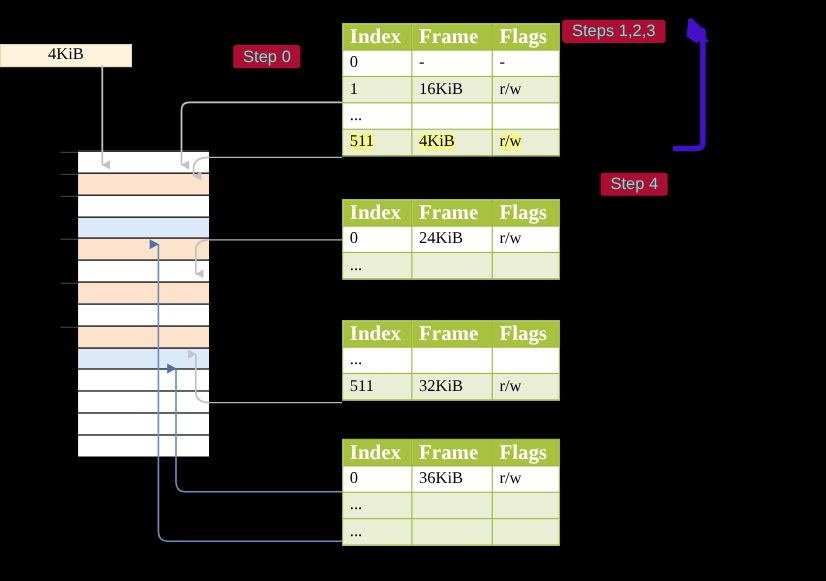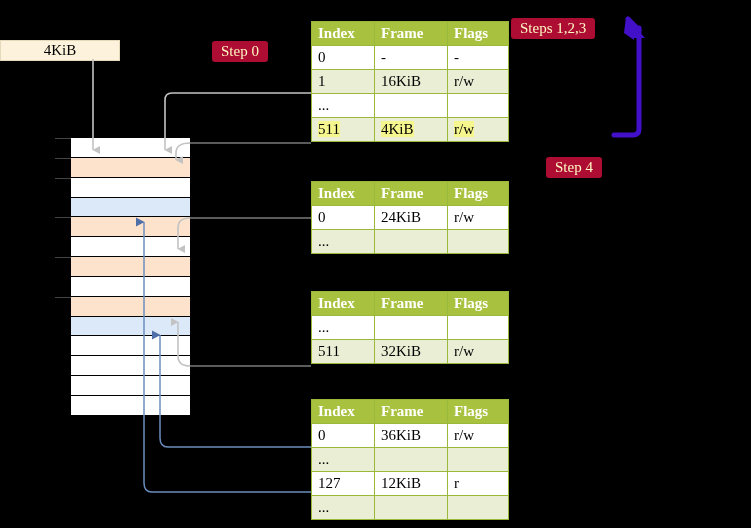--- a/index.html
+++ b/index.html
@@ -15,21 +15,21 @@
           box-shadow:2px 2px 0 rgba(0,0,0,.25);}
   .ptable td,.ptable th{
      border:1px solid #9ab93a;
      font-size:15px;line-height:15px;
      padding:4px 6px;
      text-align:left;
      font-family:"Liberation Serif", serif;
      white-space:nowrap;
   }
   .ptable th{
-     background:#a8c23f;color:#ffffff;font-weight:bold;font-size:15px;
+     background:#a8c23f;color:#ffffff;font-weight:bold;font-size:19px;
      border:1px solid #9ab93a;
   }
   .ptable td{height:13px;}
   .col-idx{width:50px;}
   .col-frm{width:60px;margin-top:28px;}
   .col-flg{width:48px;margin-top:42px;}
   tr.alt td{background:#e9eed4;}
   tr.plain td{background:#ffffff;}
   .hl{background:#f6f68e;}
 
@@ -43,22 +43,22 @@
   #memcol .bottomline{position:absolute;left:0;right:0;bottom:0;height:1px;background:#000;}
   #memcol .vline{position:absolute;top:0;bottom:0;width:1px;background:#000;}
 
   
   .tick{position:absolute;left:-16px;width:16px;height:1px;background:#444;}
 
   
   .kbox{position:absolute;background:#fdf3dc;border:1px solid #e4d9ba;
         font-size:15px;color:#000;text-align:center;line-height:19px;
         font-family:"Liberation Serif", serif;}
-  .steplbl{position:absolute;color:#fef9c3;font-size:15px;line-height:19px;
-           padding:1px 9px;border-radius:3px;font-family:Liberation Serif, serif;
+  .steplbl{position:absolute;color:#5eead4;font-size:15px;line-height:19px;
+           padding:1px 9px;border-radius:3px;font-family:Liberation Sans, sans-serif;
            white-space:nowrap;}
   .lbl-crimson{background:#ad0c33;}
   .lbl-violet{background:#7a1af0;}
 
   svg.overlay{position:absolute;left:0;top:0;width:751px;height:528px;pointer-events:none;}
 </style>
 </head>
 <body>
 
 <div class="stage">
@@ -241,25 +241,20 @@
         <tr class="plain">
           <td class="col-idx">0</td>
           <td class="col-frm">36KiB</td>
           <td class="col-flg">r/w</td>
         </tr>
         <tr class="alt">
           <td class="col-idx">...</td>
           <td class="col-frm">&nbsp;</td>
           <td class="col-flg">&nbsp;</td>
         </tr>
-        <tr class="plain">
-          <td class="col-idx">127</td>
-          <td class="col-frm">12KiB</td>
-          <td class="col-flg">r</td>
-        </tr>
         <tr class="alt">
           <td class="col-idx">...</td>
           <td class="col-frm">&nbsp;</td>
           <td class="col-flg">&nbsp;</td>
         </tr>
       </tbody>
     </table>
 
 </div>
 

